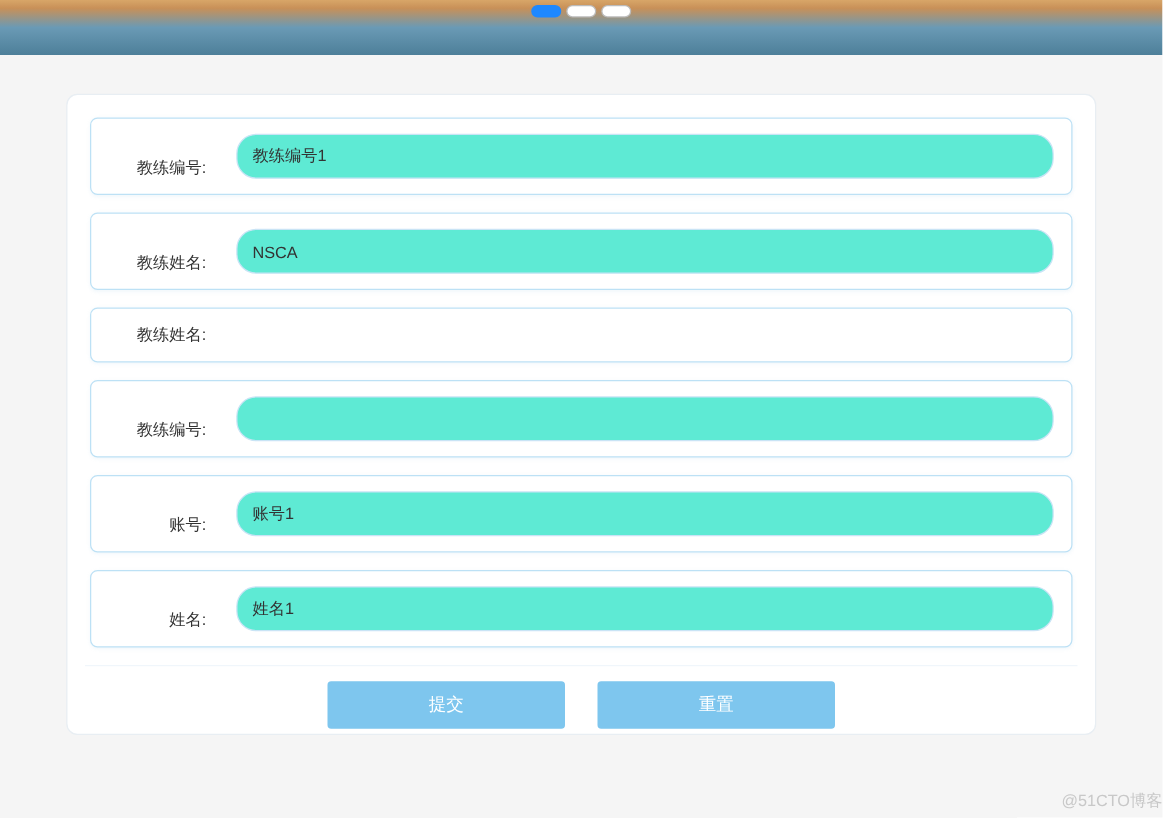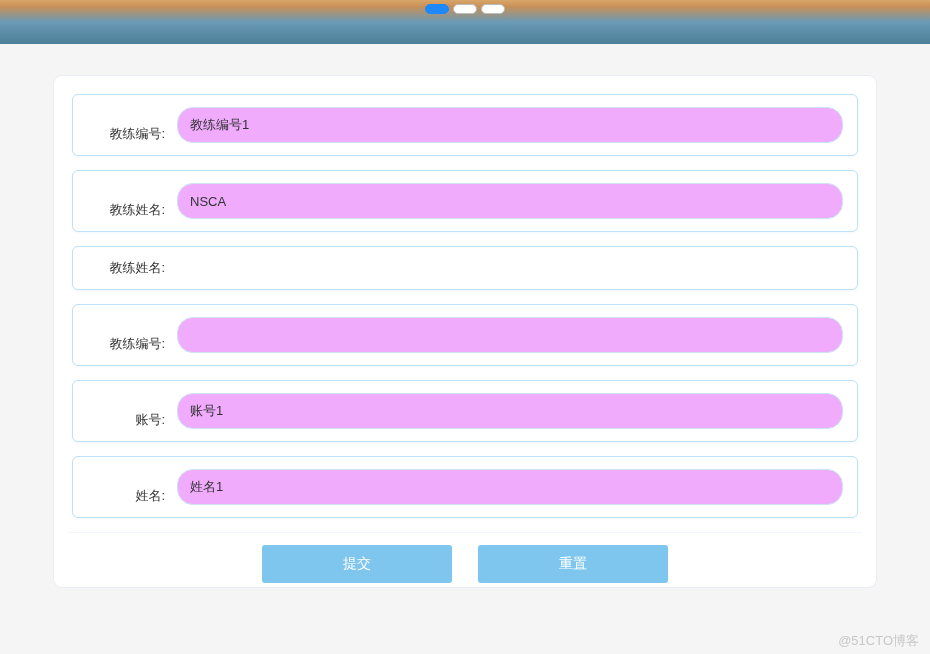--- a/index.html
+++ b/index.html
@@ -56,29 +56,29 @@
     .form-label {
       width: 78px;
       text-align: right;
       font-size: 13px;
       color: #333;
       flex-shrink: 0;
     }
     .form-label::after { content: ""; }
     .form-input {
       flex: 1;
-      margin-left: 12px;
+      margin-left: 24px;
       height: 36px;
       border: 1px solid #c9e4f5;
       border-radius: 16px;
       padding: 0 12px;
       font-size: 13px;
       color: #333;
       outline: none;
-      background: #f0abfc;
+      background: #5eead4;
     }
     .button-row {
       display: flex;
       justify-content: center;
       gap: 26px;
       padding: 12px 0 0 0;
       margin: 0 -4px;
       border-top: 1px solid rgba(180,210,235,0.2);
     }
     .btn {
@@ -87,21 +87,21 @@
       border: none;
       border-radius: 3px;
       color: #fff;
       font-size: 14px;
       cursor: pointer;
       background: #7ec6ee;
     }
     .watermark {
       position: absolute;
       bottom: 4px;
-      right: 11px;
+      right: 0;
       font-size: 13px;
       color: #c8c8c8;
       font-family: Arial, sans-serif;
     }
   </style>
 </head>
 <body>
 
 <div class="banner">
   <div class="carousel-dots">

